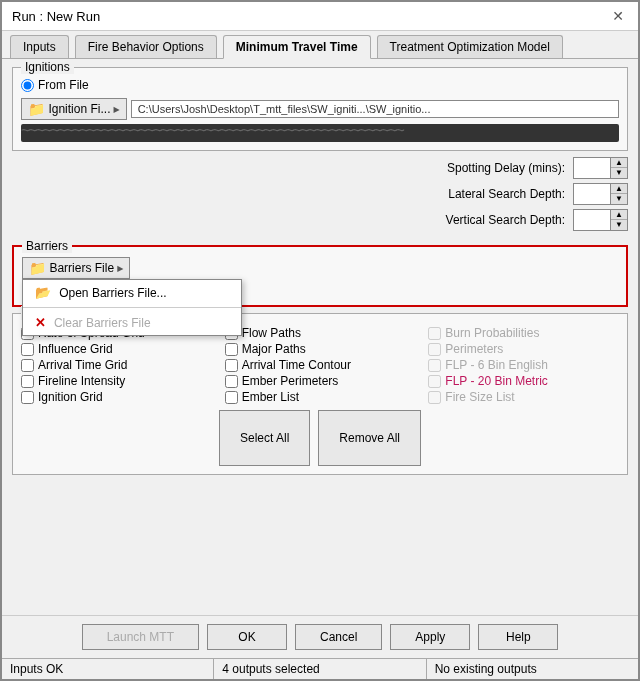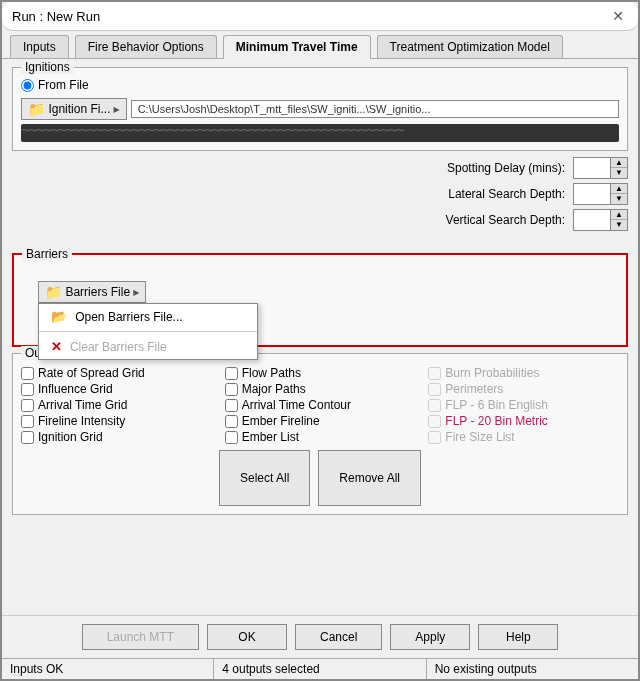--- a/index.html
+++ b/index.html
@@ -20,21 +20,20 @@
       display: flex;
       flex-direction: column;
     }
     .title-bar {
       background: #fff;
       border-bottom: 1px solid #ccc;
       padding: 6px 10px;
       display: flex;
       justify-content: space-between;
       align-items: center;
-      border-radius: 11px;
     }
     .title-bar-title {
       font-size: 13px;
       font-weight: normal;
       color: #000;
     }
     .title-bar-close {
       cursor: pointer;
       font-size: 14px;
       color: #555;
@@ -179,24 +178,24 @@
       align-items: center;
       justify-content: center;
       line-height: 1;
       padding: 0;
     }
     .spin-arrow:first-child {
       border-bottom: 1px solid #aaa;
     }
     .barriers-section {
       border: 2px solid #cc0000;
-      padding: 24px;
+      padding: 8px;
       position: relative;
       background: #f8f8f8;
-      margin-top: 16px;
+      margin-top: 8px;
     }
     .barriers-label {
       position: absolute;
       top: -8px;
       left: 8px;
       background: #f0f0f0;
       padding: 0 4px;
       font-size: 12px;
     }
     .barriers-row {
@@ -491,21 +490,21 @@
           <input type="checkbox" id="flp_6bin" disabled="" style="">
           <label for="flp_6bin" style="color:#aaa;">FLP - 6 Bin English</label>
         </div>
 
         <div class="output-item">
           <input type="checkbox" id="fireline_intensity" style="">
           <label for="fireline_intensity">Fireline Intensity</label>
         </div>
         <div class="output-item">
           <input type="checkbox" id="ember_locations" style="">
-          <label for="ember_locations">Ember Fireline</label>
+          <label for="ember_locations">Ember Perimeters</label>
         </div>
         <div class="output-item disabled">
           <input type="checkbox" id="flp_20bin" disabled="" style="">
           <label for="flp_20bin" style="color:#be185d;">FLP - 20 Bin Metric</label>
         </div>
 
         <div class="output-item">
           <input type="checkbox" id="ignition_grid" style="">
           <label for="ignition_grid">Ignition Grid</label>
         </div>

